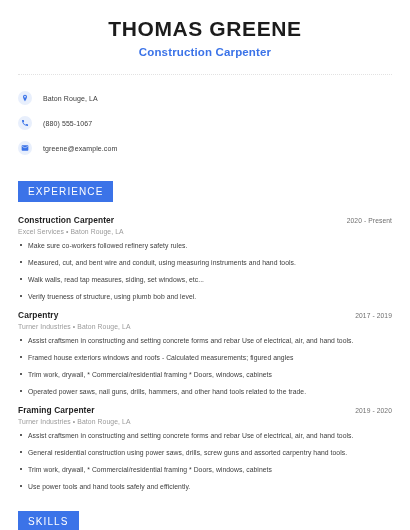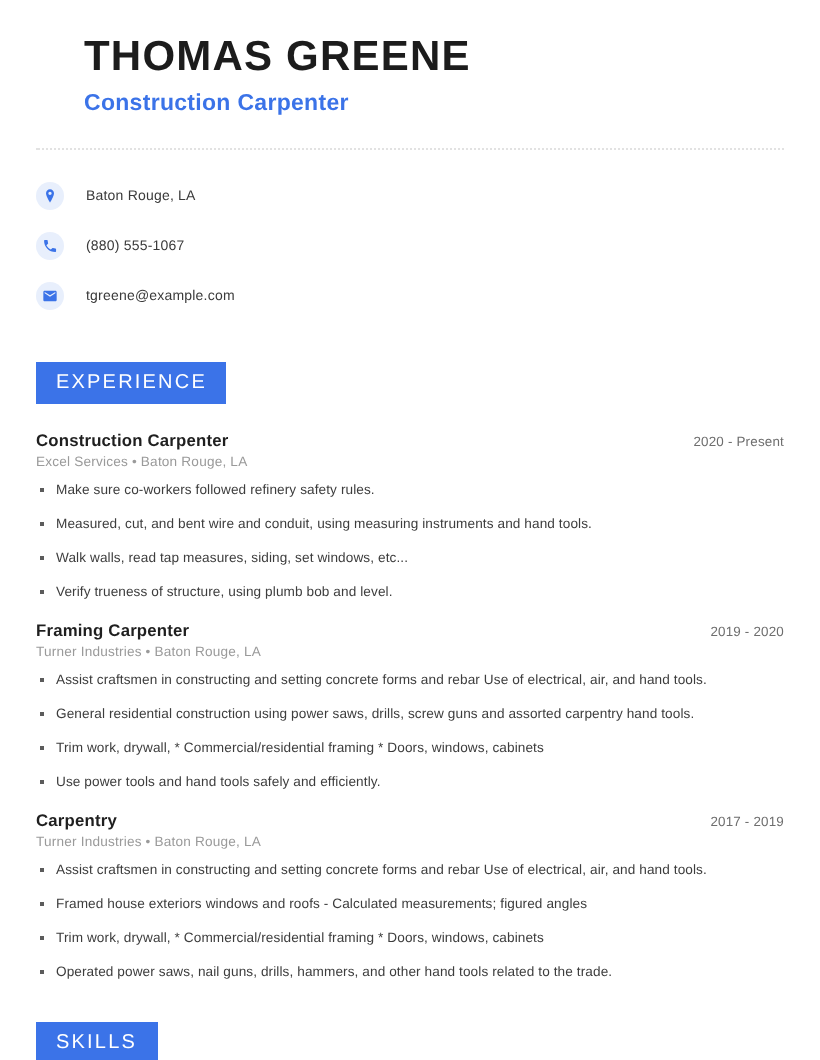--- a/index.html
+++ b/index.html
@@ -16,22 +16,21 @@
     width: 410px;
     height: 530px;
     background: #ffffff;
     position: relative;
     padding: 0;
   }
 
   
   .header {
     padding-top: 16px;
-    text-align: left;
-    padding-left: 42px;
+    text-align: center;
   }
   .full-name {
     font-size: 21px;
     font-weight: bold;
     letter-spacing: 0.6px;
     color: #1c1c1c;
     line-height: 26px;
   }
   .job-headline {
     font-size: 11.5px;
@@ -199,45 +198,45 @@
       <ul class="job-bullets">
         <li>Make sure co-workers followed refinery safety rules.</li>
         <li>Measured, cut, and bent wire and conduit, using measuring instruments and hand tools.</li>
         <li>Walk walls, read tap measures, siding, set windows, etc...</li>
         <li>Verify trueness of structure, using plumb bob and level.</li>
       </ul>
     </div>
 
     <div class="job">
       <div class="job-topline">
+        <span class="job-title">Carpentry</span>
+        <span class="job-dates">2017 - 2019</span>
+      </div>
+      <div class="job-company">Turner Industries • Baton Rouge, LA</div>
+      <ul class="job-bullets">
+        <li>Assist craftsmen in constructing and setting concrete forms and rebar Use of electrical, air, and hand tools.</li>
+        <li>Framed house exteriors windows and roofs - Calculated measurements; figured angles</li>
+        <li>Trim work, drywall, * Commercial/residential framing * Doors, windows, cabinets</li>
+        <li>Operated power saws, nail guns, drills, hammers, and other hand tools related to the trade.</li>
+      </ul>
+    </div>
+
+    <div class="job">
+      <div class="job-topline">
         <span class="job-title">Framing Carpenter</span>
         <span class="job-dates">2019 - 2020</span>
       </div>
       <div class="job-company">Turner Industries • Baton Rouge, LA</div>
       <ul class="job-bullets">
         <li>Assist craftsmen in constructing and setting concrete forms and rebar Use of electrical, air, and hand tools.</li>
         <li>General residential construction using power saws, drills, screw guns and assorted carpentry hand tools.</li>
         <li>Trim work, drywall, * Commercial/residential framing * Doors, windows, cabinets</li>
         <li>Use power tools and hand tools safely and efficiently.</li>
       </ul>
     </div>
 
-    <div class="job">
-      <div class="job-topline">
-        <span class="job-title">Carpentry</span>
-        <span class="job-dates">2017 - 2019</span>
-      </div>
-      <div class="job-company">Turner Industries • Baton Rouge, LA</div>
-      <ul class="job-bullets">
-        <li>Assist craftsmen in constructing and setting concrete forms and rebar Use of electrical, air, and hand tools.</li>
-        <li>Framed house exteriors windows and roofs - Calculated measurements; figured angles</li>
-        <li>Trim work, drywall, * Commercial/residential framing * Doors, windows, cabinets</li>
-        <li>Operated power saws, nail guns, drills, hammers, and other hand tools related to the trade.</li>
-      </ul>
-    </div>
-
   </div>
 
   <div id="skills-section" class="section-wrap">
     <span class="section-badge">SKILLS</span>
   </div>
 
 </div>
 
 </body></html>

